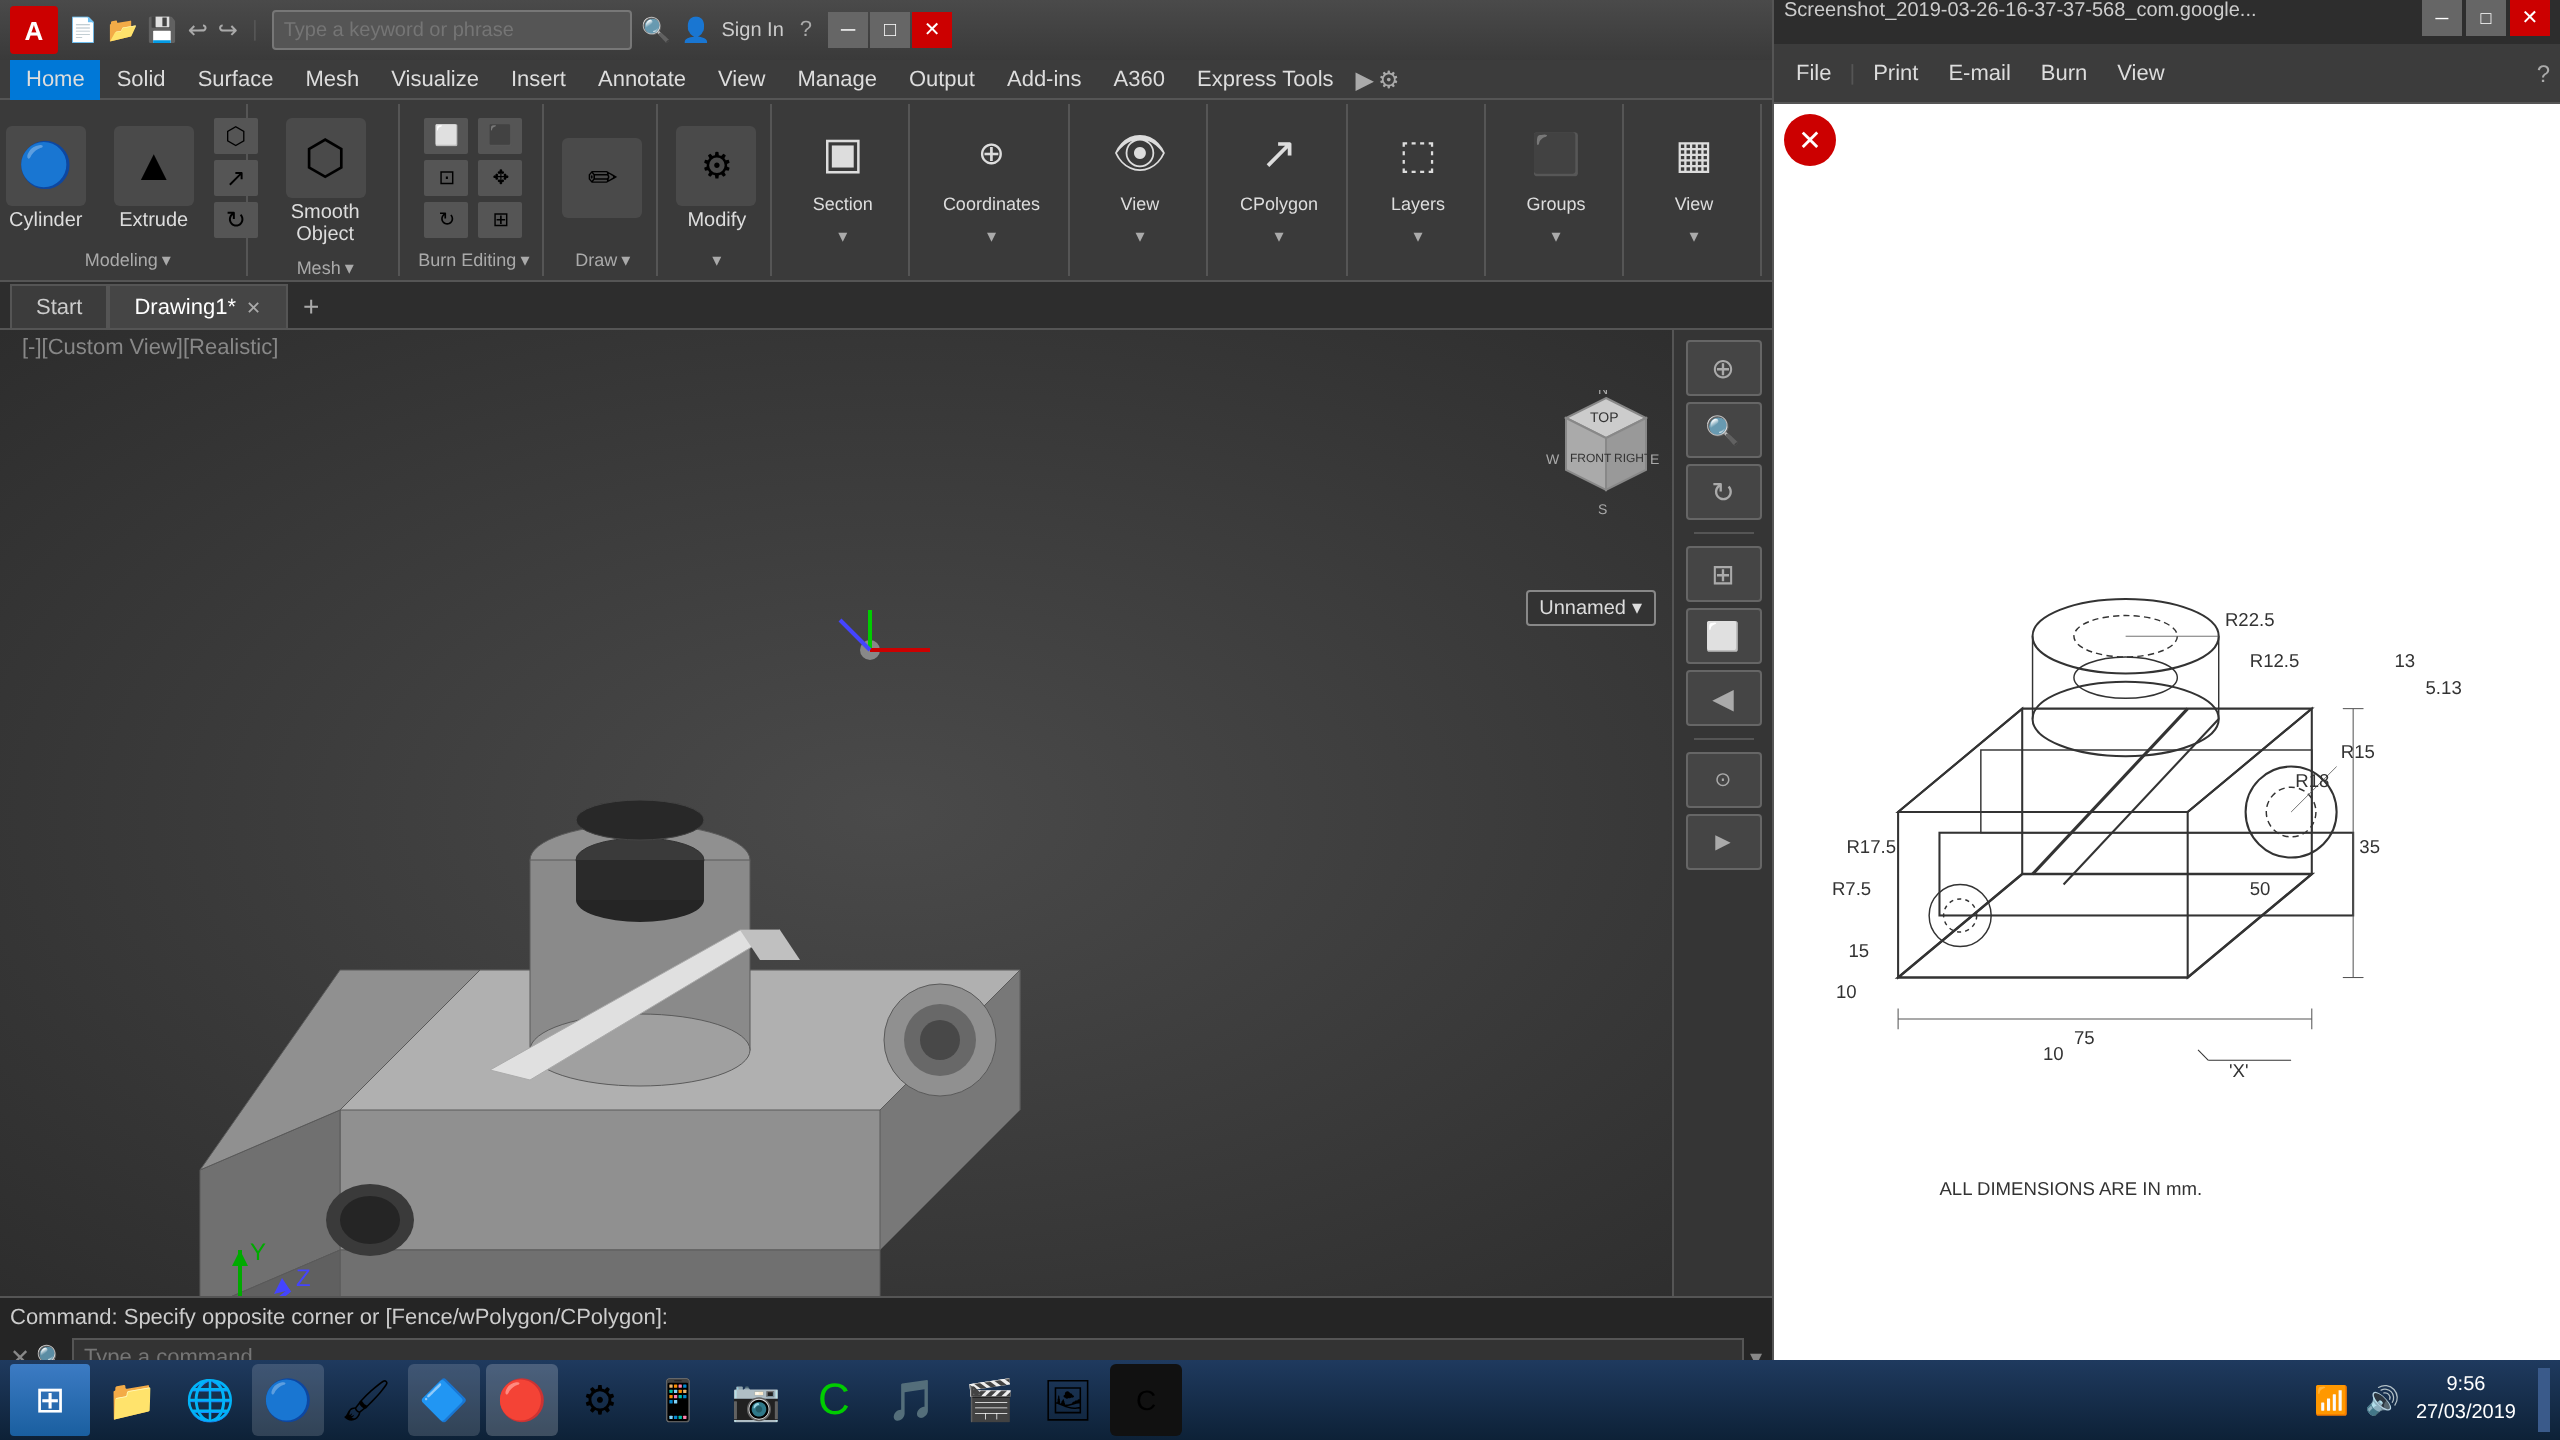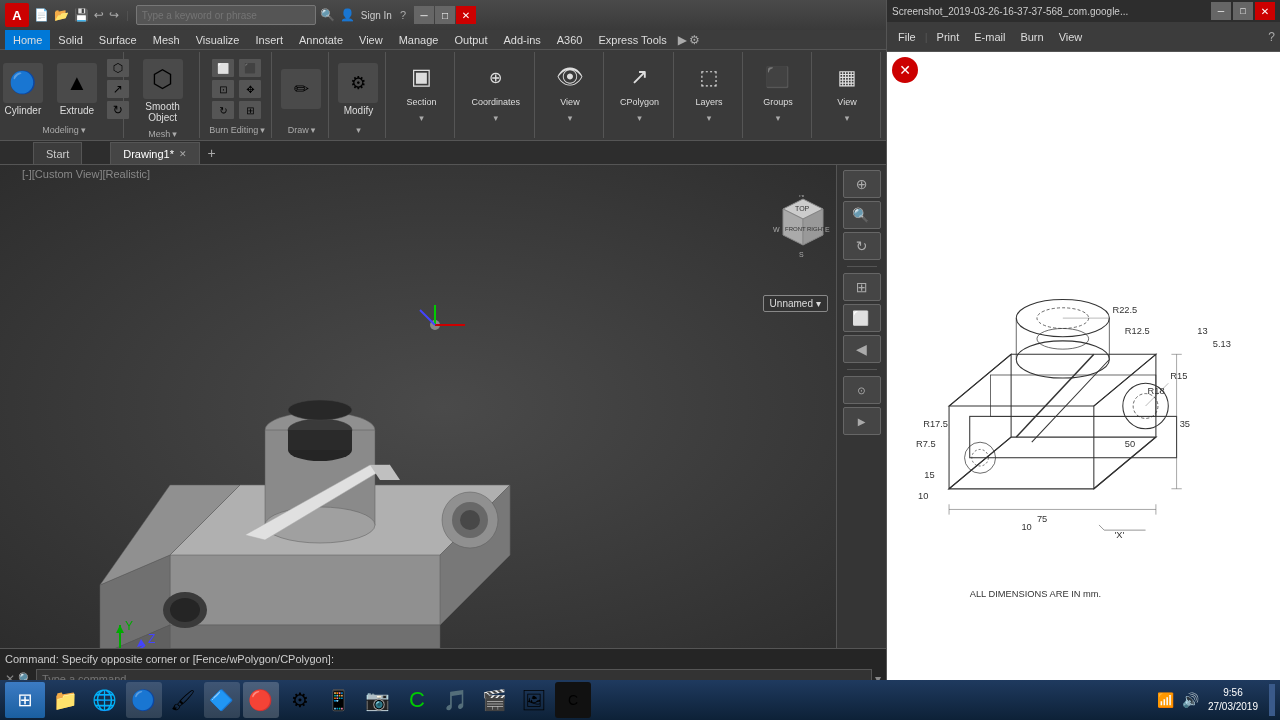--- a/index.html
+++ b/index.html
@@ -37,28 +37,28 @@
     .ribbon-col { display: flex; flex-direction: column; gap: 1px; }
     .ribbon-col-sm { display: grid; grid-template-columns: 1fr 1fr; gap: 1px; }
 
     
     .ribbon-btn-lg { display: flex; flex-direction: column; align-items: center; gap: 2px; cursor: pointer; padding: 4px 6px; border-radius: 2px; }
     .ribbon-btn-lg .icon-lg { width: 40px; height: 40px; background: #555; border-radius: 3px; display: flex; align-items: center; justify-content: center; font-size: 24px; }
     .ribbon-btn-lg .label { font-size: 10px; color: #ddd; text-align: center; }
 
     
     .tabs-bar { height: 24px; background: #2d2d2d; display: flex; align-items: flex-end; border-bottom: 1px solid #555; padding-left: 5px; flex-shrink: 0; }
-    .tab { padding: 3px 12px; background: #3c3c3c; border: 1px solid #555; border-bottom: none; color: #ccc; font-size: 11px; cursor: pointer; display: flex; align-items: center; gap: 5px; height: 22px; margin-left: 28px; }
+    .tab { padding: 3px 12px; background: #3c3c3c; border: 1px solid #555; border-bottom: none; color: #ccc; font-size: 11px; cursor: pointer; display: flex; align-items: center; gap: 5px; height: 22px; }
     .tab.active { background: #454545; color: white; }
     .tab-close { font-size: 9px; color: #aaa; }
     .tab-add { padding: 3px 8px; color: #aaa; font-size: 14px; cursor: pointer; }
 
     
     .viewport { flex: 1; background: #3c3c3c; position: relative; overflow: hidden; }
-    .viewport-header { position: absolute; top: 3px; left: 22px; color: #888; font-size: 11px; z-index: 10; }
+    .viewport-header { position: absolute; top: 3px; left: 11px; color: #888; font-size: 11px; z-index: 10; }
     .viewport-bg { width: 100%; height: 100%; background: radial-gradient(ellipse at center, #4a4a4a 0%, #2d2d2d 100%); }
 
     
     .model-container { position: absolute; top: 0; left: 0; width: 100%; height: 100%; }
 
     
     .view-cube { position: absolute; top: 20px; right: 55px; width: 60px; height: 60px; }
 
     
     .nav-bar { position: absolute; right: 0; top: 0; bottom: 0; width: 50px; background: #353535; border-left: 1px solid #555; display: flex; flex-direction: column; align-items: center; padding: 5px 0; gap: 3px; }
@@ -75,21 +75,21 @@
 
     
     .command-bar { height: 50px; background: #252525; border-top: 1px solid #555; padding: 2px 5px; flex-shrink: 0; }
     .command-text { color: #ccc; font-size: 11px; padding: 2px 0; }
     .command-input-row { display: flex; align-items: center; gap: 3px; margin-top: 2px; }
     .cmd-icon { color: #888; font-size: 12px; cursor: pointer; }
     .command-input { flex: 1; background: #333; border: 1px solid #555; color: #ccc; height: 20px; padding: 0 5px; font-size: 11px; }
 
     
     .screenshot-panel { width: 393px; height: 720px; background: #f0f0f0; display: flex; flex-direction: column; }
-    .screenshot-title-bar { height: 22px; background: #2d2d2d; display: flex; align-items: center; justify-content: space-between; padding: 0 5px; }
+    .screenshot-title-bar { height: 22px; background: #2d2d2d; display: flex; justify-content: space-between; padding: 0 5px; }
     .screenshot-title { color: #ccc; font-size: 10px; }
     .screenshot-win-btns { display: flex; gap: 2px; }
     .screenshot-toolbar { height: 30px; background: #3c3c3c; display: flex; align-items: center; padding: 0 5px; gap: 3px; border-bottom: 1px solid #555; }
     .screenshot-toolbar-btn { color: #ddd; font-size: 11px; cursor: pointer; padding: 2px 6px; border-radius: 2px; }
     .screenshot-content { flex: 1; background: white; position: relative; overflow: hidden; }
     .technical-drawing { width: 100%; height: 100%; }
     .close-overlay { position: absolute; top: 5px; left: 5px; width: 26px; height: 26px; background: #cc0000; border-radius: 50%; display: flex; align-items: center; justify-content: center; color: white; font-size: 14px; cursor: pointer; z-index: 10; }
     .screenshot-status { height: 22px; background: #2d2d2d; display: flex; align-items: center; padding: 0 5px; gap: 5px; }
 
     

